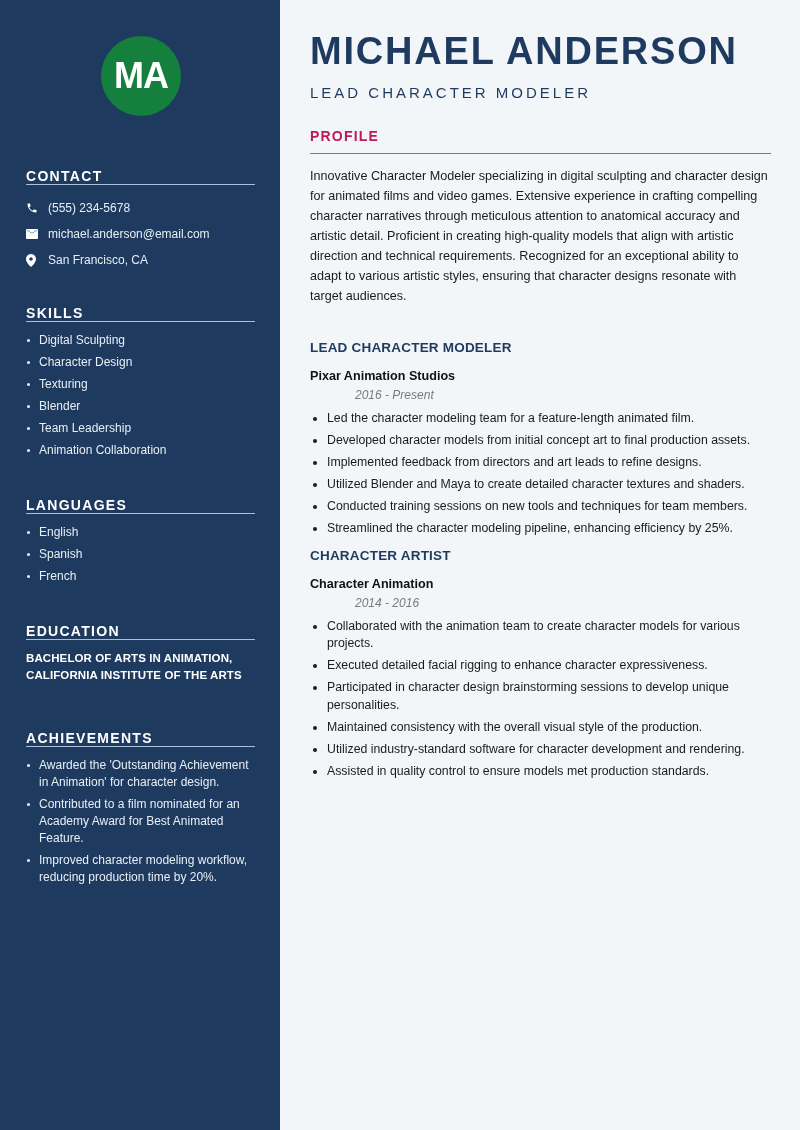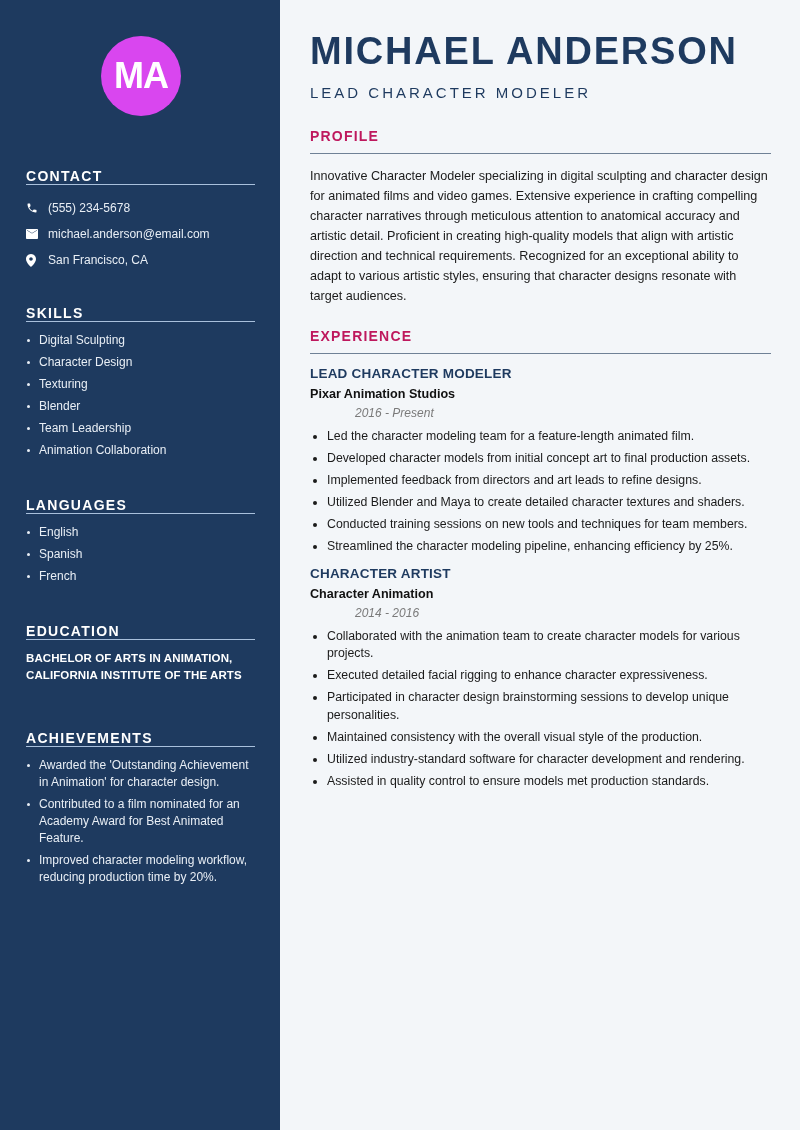--- a/index.html
+++ b/index.html
@@ -9,21 +9,21 @@
     background: #f3f6f9;
     position: relative;
     overflow: hidden;
   }
   .sidebar {
     position: absolute; left: 0; top: 0; width: 280px; height: 1130px;
     background: #1e3a5f; color: #ffffff;
   }
   .avatar {
     position: absolute; left: 101px; top: 36px; width: 80px; height: 80px;
-    border-radius: 50%; background: #d946ef;
+    border-radius: 50%; background: #15803d;
     display: flex; align-items: center; justify-content: center;
     font-weight: bold; font-size: 36px; color: #ffffff; letter-spacing: -1px;
   }
   .side-section { position: absolute; left: 26px; width: 229px; }
   .side-heading {
     font-weight: bold; font-size: 14px; letter-spacing: 1.3px; color: #ffffff;
     border-bottom: 1.5px solid #a9c0dc;
   }
   .contact-list { list-style: none; margin-top: 10px; }
   .contact-list li {
@@ -57,21 +57,21 @@
   .main-section { position: absolute; left: 0; width: 461px; }
   .main-heading {
     font-weight: bold; font-size: 14px; letter-spacing: 1.2px; color: #be185d;
     padding-bottom: 9px; border-bottom: 1.5px solid #6f8196;
   }
   .profile-text {
     margin-top: 12px; font-size: 12.6px; line-height: 20px; color: #1b1b1b;
   }
   .job { margin-top: 12px; }
   .job-title { font-weight: bold; font-size: 13.5px; color: #1e3a5f; letter-spacing: 0.2px; }
-  .company { font-weight: bold; font-size: 12.6px; color: #111111; margin-top: 6px; }
+  .company { font-weight: bold; font-size: 12.6px; color: #111111; margin-top: 14px; }
   .dates { font-style: italic; font-size: 12px; color: #7a7a7a; margin-top: 5px; margin-left: 45px; }
   .duties { list-style: none; margin-top: 8px; }
   .duties li {
     position: relative; padding-left: 17px; font-size: 12.3px; line-height: 17.5px;
     color: #1b1b1b; margin-bottom: 4.5px;
   }
   .duties li::before {
     content: ""; position: absolute; left: 3px; top: 7px; width: 4px; height: 4px;
     background: #1b1b1b; border-radius: 50%;
   }
@@ -153,21 +153,20 @@
 <main class="main">
   <h1 class="name">MICHAEL ANDERSON</h1>
   <div class="title">LEAD CHARACTER MODELER</div>
 
   <section class="main-section" style="top:128px;">
     <h2 class="main-heading">PROFILE</h2>
     <p class="profile-text">Innovative Character Modeler specializing in digital sculpting and character design for animated films and video games. Extensive experience in crafting compelling character narratives through meticulous attention to anatomical accuracy and artistic detail. Proficient in creating high-quality models that align with artistic direction and technical requirements. Recognized for an exceptional ability to adapt to various artistic styles, ensuring that character designs resonate with target audiences.</p>
   </section>
 
   <section class="main-section" style="top:328px;">
-    <h2 class="main-heading">EXPERIENCE</h2>
 
     <div class="job">
       <div class="job-title">LEAD CHARACTER MODELER</div>
       <div class="company">Pixar Animation Studios</div>
       <div class="dates">2016 - Present</div>
       <ul class="duties">
         <li>Led the character modeling team for a feature-length animated film.</li>
         <li>Developed character models from initial concept art to final production assets.</li>
         <li>Implemented feedback from directors and art leads to refine designs.</li>
         <li>Utilized Blender and Maya to create detailed character textures and shaders.</li>

